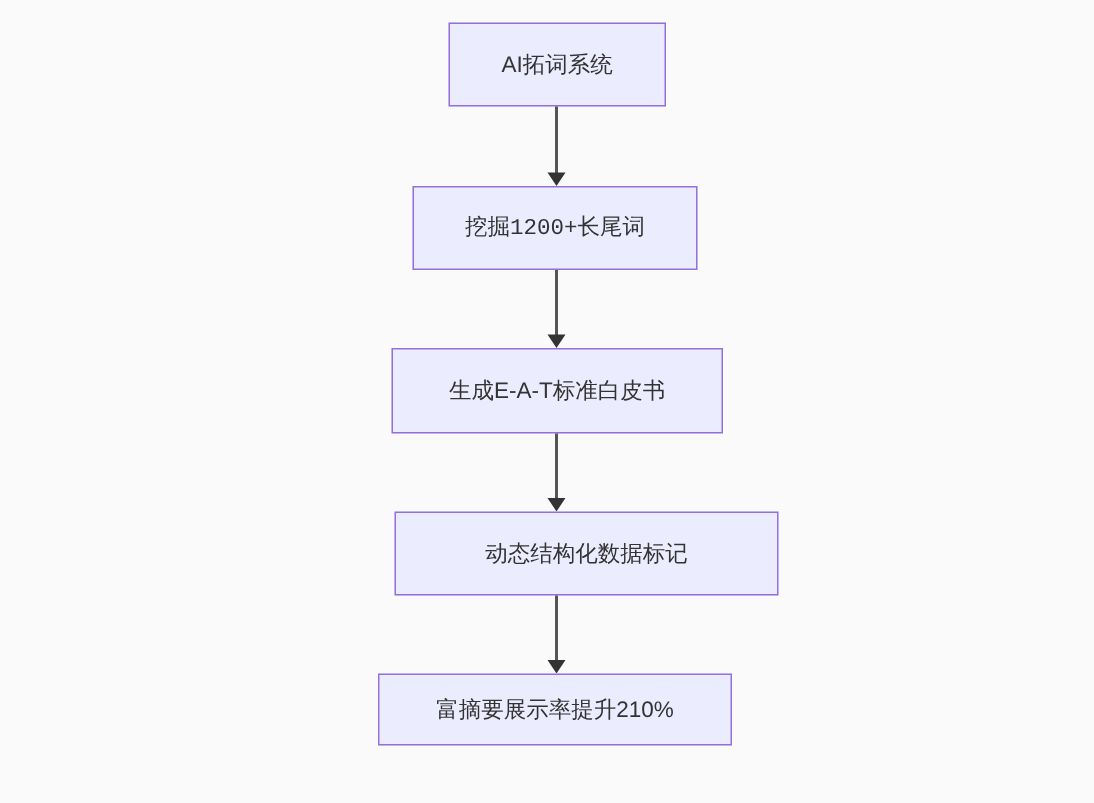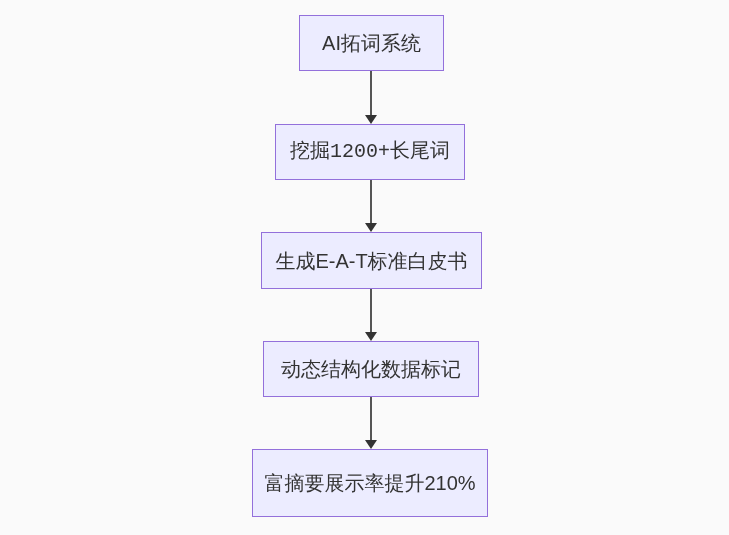--- a/index.html
+++ b/index.html
@@ -25,30 +25,30 @@
     overflow: hidden;
   }
   .node {
     position: absolute;
     display: flex;
     align-items: center;
     justify-content: center;
     background: var(--node-fill);
     border: 1px solid var(--node-border);
     color: var(--text);
-    font-size: 20px;
+    font-size: 15px;
     line-height: 1;
     text-align: center;
     white-space: nowrap;
   }
   .n1 { left: 299px; top: 15px;  width: 145px; height: 56px; }
   .n2 { left: 275px; top: 124px; width: 190px; height: 56px; font-family: Liberation Mono, monospace; }
   .n3 { left: 261px; top: 232px; width: 221px; height: 57px; }
-  .n4 { left: 263px; top: 341px; width: 216px; height: 56px; }
-  .n5 { left: 252px; top: 449px; width: 236px; height: 68px; }
+  .n4 { left: 263px; top: 341px; width: 256px; height: 56px; }
+  .n5 { left: 252px; top: 449px; width: 236px; height: 48px; }
 
   .arrow {
     position: absolute;
     left: 365px;
     width: 12px;
     display: flex;
     flex-direction: column;
     align-items: center;
   }
   .a1 { top: 71px;  height: 53px; }

